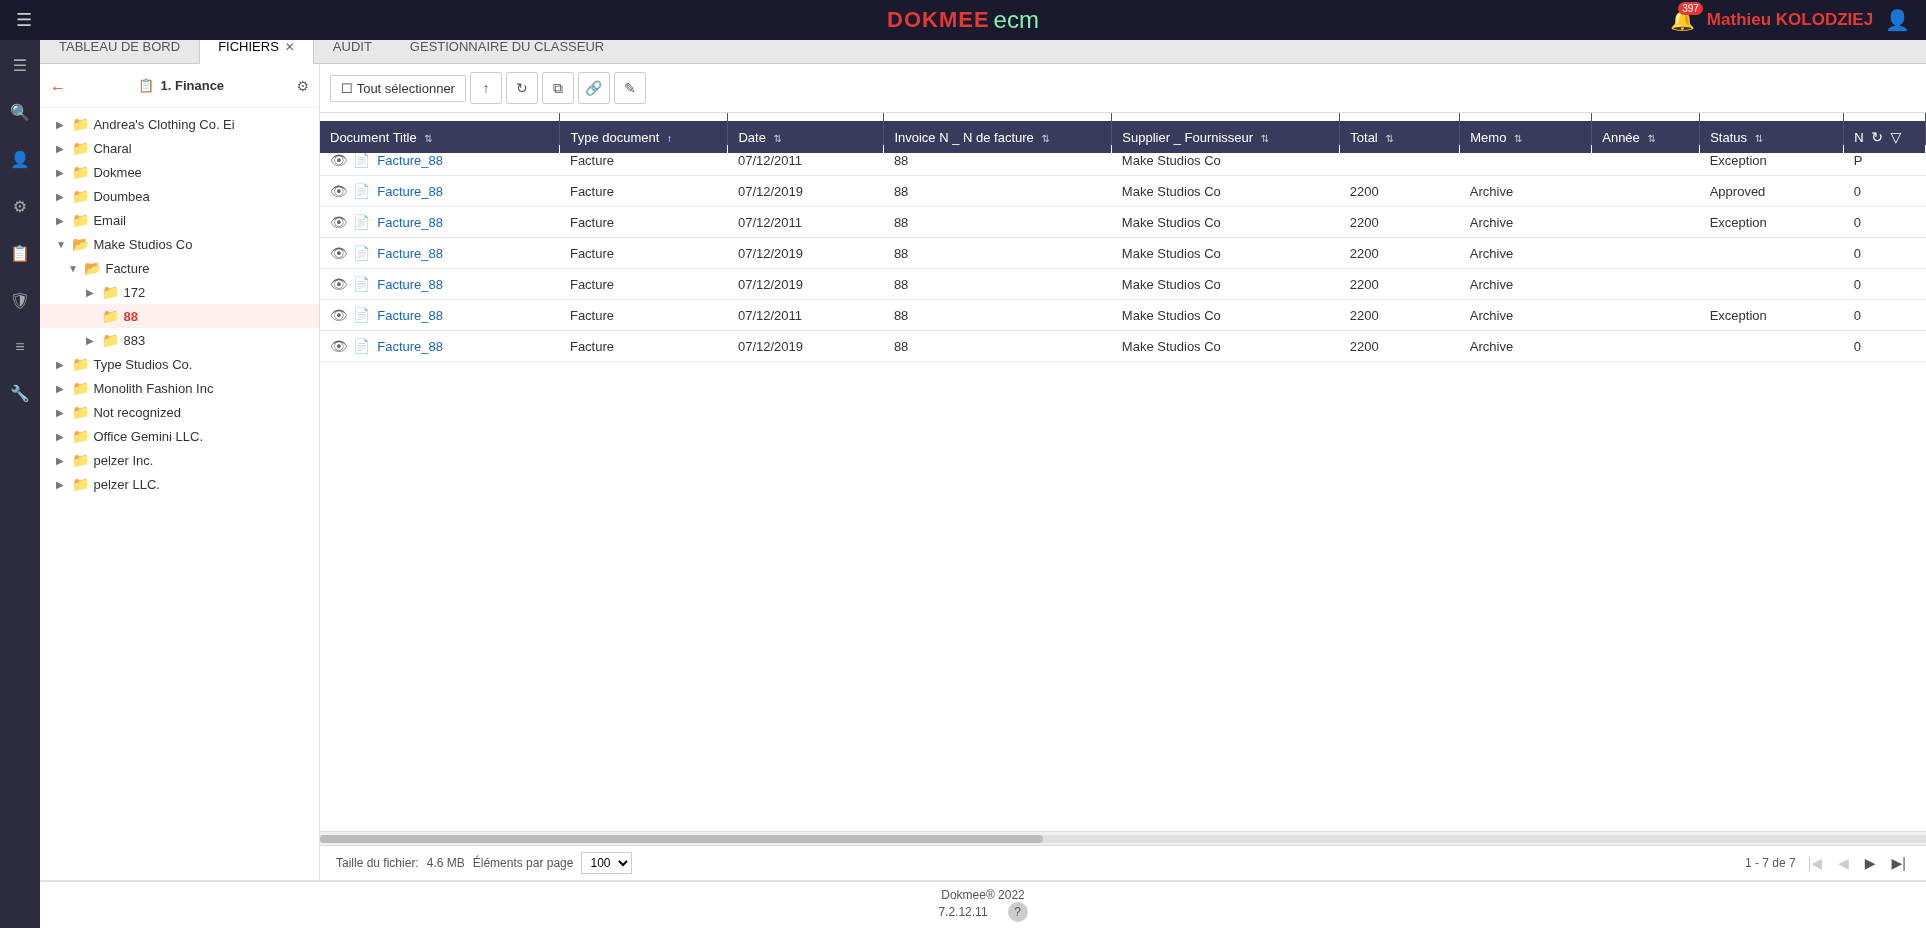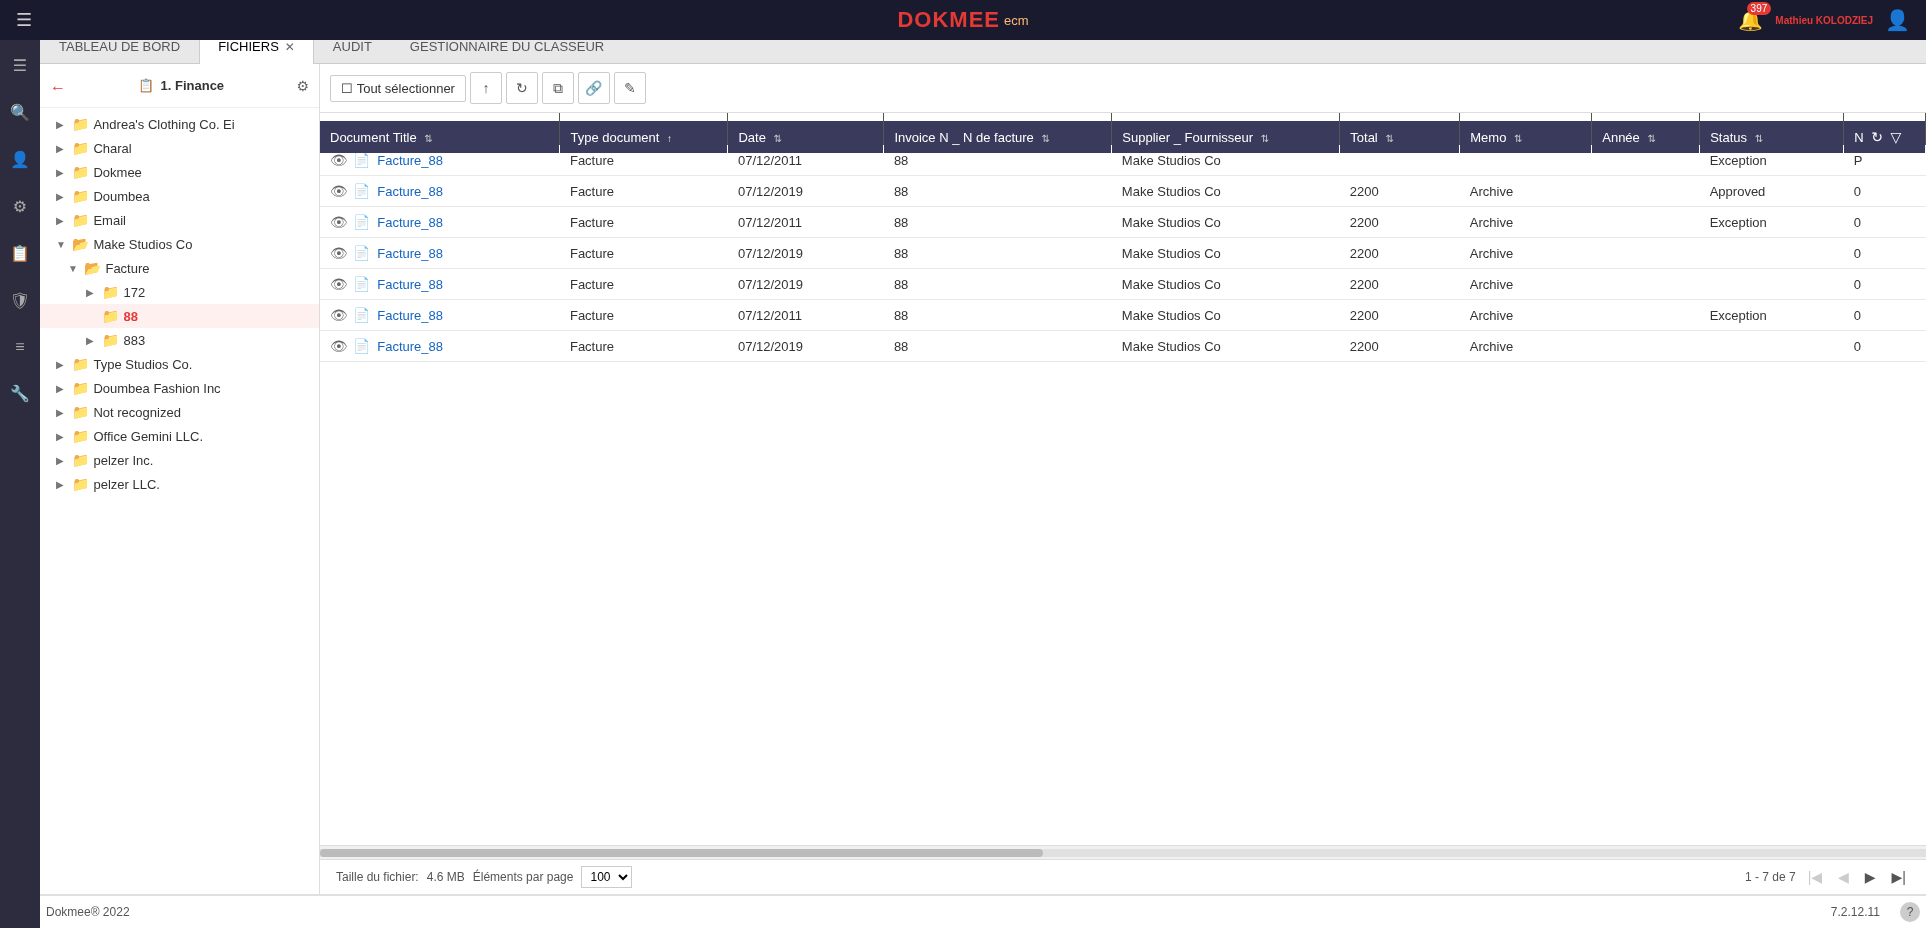--- a/index.html
+++ b/index.html
@@ -18,26 +18,26 @@
     .topbar-menu { color: #ccc; font-size: 18px; cursor: pointer; }
     .topbar-logo {
       position: absolute;
       left: 50%;
       transform: translateX(-50%);
       display: flex;
       align-items: center;
       gap: 4px;
     }
     .logo-dokmee { color: #e53935; font-size: 22px; font-weight: bold; letter-spacing: 1px; }
-    .logo-ecm { color: #fdba74; font-size: 13px; font-weight: normal; }
+    .logo-ecm { color: #86efac; font-size: 24px; font-weight: normal; }
     .topbar-right { display: flex; align-items: center; gap: 12px; color: #fff; }
     .notif-badge { position: relative; cursor: pointer; }
     .notif-icon { color: #ccc; font-size: 20px; }
     .badge { position: absolute; top: -6px; right: -8px; background: #e53935; color: #fff; border-radius: 10px; font-size: 10px; padding: 1px 4px; }
-    .user-name { color: #e53935; font-weight: bold; font-size: 10px; cursor: pointer; }
+    .user-name { color: #e53935; font-weight: bold; font-size: 17px; cursor: pointer; }
     .user-icon { color: #ccc; font-size: 20px; }
 
     
     .main-layout { display: flex; height: calc(928px - 40px); }
 
     
     .icon-bar {
       width: 40px;
       background: #2c2c3e;
       display: flex;
@@ -212,20 +212,21 @@
     
     .app-footer {
       background: #fff;
       border-top: 2px solid #e0e0e0;
       padding: 6px 6px;
       display: flex;
       align-items: center;
       justify-content: space-between;
       font-size: 12px;
       color: #555;
+      flex-direction: column;
     }
 
     
     .hscroll-bar {
       height: 14px;
       background: #f0f0f0;
       border-top: 1px solid #ddd;
       display: flex;
       align-items: center;
       overflow-x: auto;
@@ -360,21 +361,21 @@
 
           <div class="tree-item">
             <span class="chevron">▶</span>
             <span class="folder-icon">📁</span>
             <span class="tree-item-label">Type Studios Co.</span>
           </div>
 
           <div class="tree-item">
             <span class="chevron">▶</span>
             <span class="folder-icon">📁</span>
-            <span class="tree-item-label">Doumbea Fashion Inc</span>
+            <span class="tree-item-label">Monolith Fashion Inc</span>
           </div>
 
           <div class="tree-item">
             <span class="chevron">▶</span>
             <span class="folder-icon">📁</span>
             <span class="tree-item-label">Not recognized</span>
           </div>
 
           <div class="tree-item">
             <span class="chevron">▶</span>

